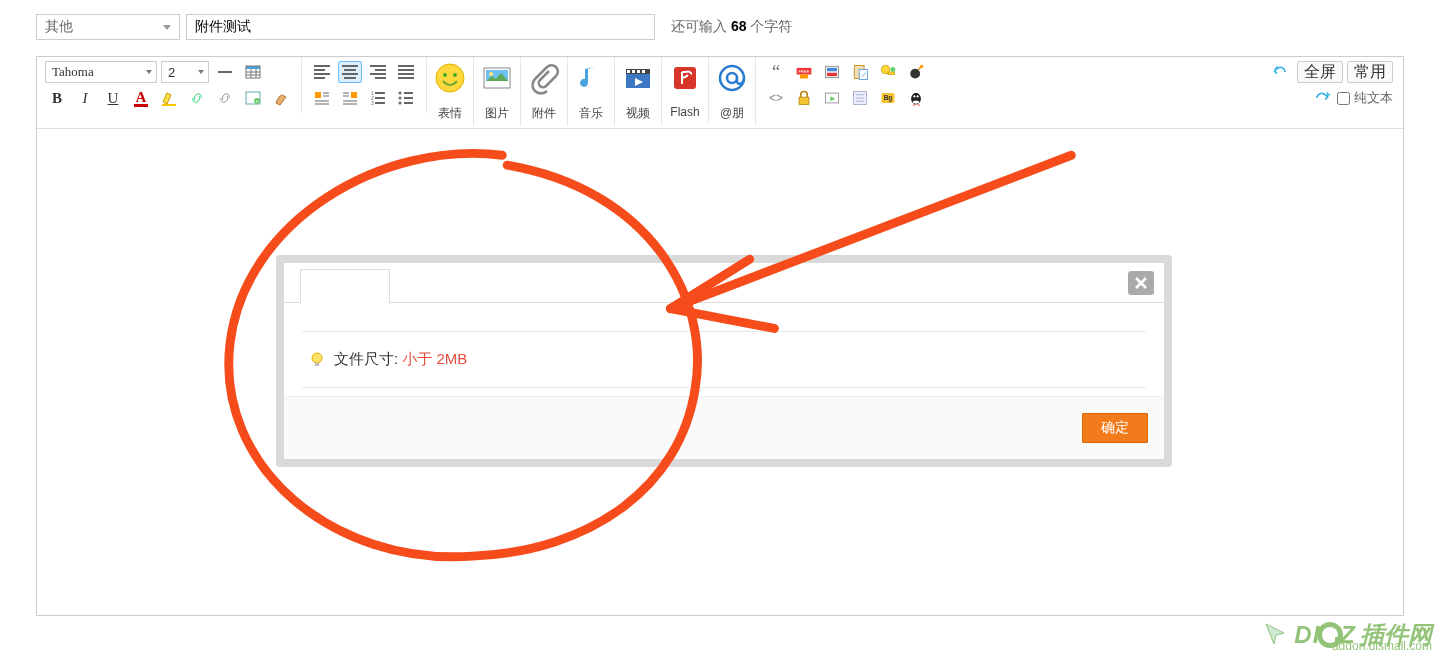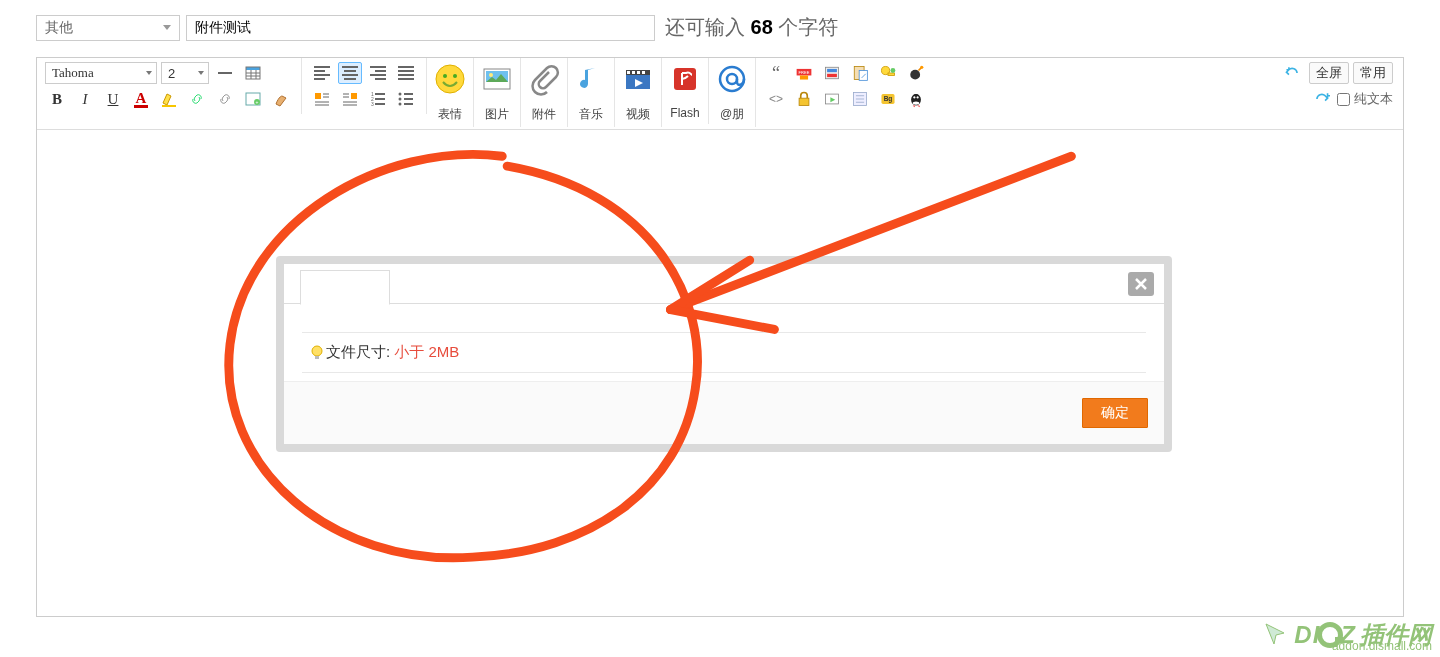--- a/index.html
+++ b/index.html
@@ -2,21 +2,21 @@
 <html><head>
 <meta charset="utf-8">
 <style>
 * { box-sizing: border-box; margin: 0; padding: 0; }
 body { font-family: "Microsoft YaHei", Tahoma, Arial, sans-serif; font-size: 13px; background: #fff; color: #333; width: 1440px; height: 657px; overflow: hidden; position: relative; }
 
 .header-row { display: flex; align-items: center; padding: 14px 36px 10px 36px; gap: 6px; }
 .cat-select { width: 144px; height: 26px; border: 1px solid #ccc; background: #fff; display: flex; align-items: center; justify-content: space-between; padding: 0 8px; font-size: 14px; color: #666; cursor: pointer; }
 .cat-select .arrow { width: 0; height: 0; border-left: 4px solid transparent; border-right: 4px solid transparent; border-top: 5px solid #999; }
 .title-input { width: 469px; height: 26px; border: 1px solid #ccc; padding: 0 8px; font-size: 14px; }
-.char-count { font-size: 20px; color: #666; margin-left: 4px; }
+.char-count { font-size: 14px; color: #666; margin-left: 10px; }
 .char-count b { color: #000; }
 
 .editor-container { margin: 6px 36px; border: 1px solid #ccc; background: #fff; height: 560px; position: relative; }
 .toolbar { border-bottom: 1px solid #ddd; background: #fff; display: flex; align-items: flex-start; height: 72px; }
 .tb-section { border-right: 1px solid #e5e5e5; padding: 4px 8px; display: flex; flex-direction: column; justify-content: center; gap: 4px; }
 .tb-right { margin-left: auto; border-right: none; padding: 4px 10px; display:flex; flex-direction:column; gap:4px; align-items:flex-end; justify-content:center; }
 .tb-row { display: flex; align-items: center; gap: 4px; }
 
 .sel { height: 22px; border: 1px solid #ccc; background: #fff; display: inline-flex; align-items: center; padding: 0 4px 0 6px; cursor: pointer; font-size: 13px; gap: 6px; }
 .sel.font { width: 112px; font-family: Tahoma; }
@@ -24,32 +24,32 @@
 .sel .dd { width: 0; height: 0; border-left: 3px solid transparent; border-right: 3px solid transparent; border-top: 4px solid #777; margin-left: auto; }
 
 .ico { width: 24px; height: 22px; display: inline-flex; align-items: center; justify-content: center; cursor: pointer; font-size: 15px; border-radius: 2px; }
 .ico.selected { border: 1px solid #6bf; background: #def; }
 .ico svg { width: 18px; height: 18px; }
 
 .big-col { display: flex; flex-direction: column; align-items: center; padding: 4px 6px; border-right: 1px solid #e5e5e5; cursor: pointer; }
 .big-col .big-ico { width: 34px; height: 34px; display: flex; align-items: center; justify-content: center; }
 .big-col .big-label { font-size: 12px; color: #444; margin-top: 10px; }
 
-.mode-btn { border: 1px solid #ccc; background: #fafafa; padding: 1px 6px; font-size: 13px; cursor: pointer; height: 22px; display: inline-flex; align-items: center; border-radius: 2px; }
+.mode-btn { border: 1px solid #ccc; background: #fafafa; padding: 1px 6px; font-size: 16px; cursor: pointer; height: 22px; display: inline-flex; align-items: center; border-radius: 2px; }
 .plain-row { display: flex; align-items: center; gap: 4px; font-size: 13px; color: #666; }
 
 .editor-body { position: relative; height: calc(100% - 72px); background: #fff; }
 
 .dialog-wrap { position: absolute; left: 239px; top: 126px; width: 896px; border: 8px solid rgba(0,0,0,.15); border-radius: 4px; background: #fff; }
 .dialog-tabs { height: 40px; border-bottom: 1px solid #ddd; position: relative; padding: 0 16px; }
 .dialog-tab { position: absolute; left: 16px; top: 6px; width: 90px; height: 35px; border: 1px solid #ddd; border-bottom: 1px solid #fff; background: #fff; }
 .close-btn { position: absolute; right: 10px; top: 8px; width: 26px; height: 24px; background: #aaa; border-radius: 3px; display: flex; align-items: center; justify-content: center; cursor: pointer; }
 .close-btn svg { width: 14px; height: 14px; }
 .dialog-body { padding: 28px 18px 8px 18px; }
-.hint-row { border-top: 1px solid #e8e8e8; border-bottom: 1px solid #e8e8e8; padding: 10px 6px; display: flex; align-items: center; font-size: 15px; }
+.hint-row { border-top: 1px solid #e8e8e8; border-bottom: 1px solid #e8e8e8; padding: 18px 6px; display: flex; align-items: center; gap: 8px; font-size: 15px; }
 .hint-row .red { color: #e74c3c; }
 .dialog-footer { padding: 16px; text-align: right; background: #fafafa; border-top: 1px solid #eee; }
 .ok-btn { background: #f27b1c; color: #fff; border: 1px solid #e06800; padding: 5px 18px; font-size: 14px; cursor: pointer; border-radius: 1px; }
 
 .annot-svg { position: absolute; left: 0; top: 0; width: 100%; height: 100%; pointer-events: none; }
 .annot-svg path { stroke: #f64c1c; stroke-width: 9; fill: none; stroke-linecap: round; stroke-linejoin: round; }
 
 .watermark { position: absolute; right: 8px; bottom: 6px; display: flex; align-items: center; gap: 4px; opacity: .75; font-weight: bold; font-style: italic; font-size: 24px; }
 .wm-cursor { width: 28px; height: 28px; }
 .wm-txt1 { color: #6FAF4B; display: flex; align-items: center; letter-spacing: 1px; }

